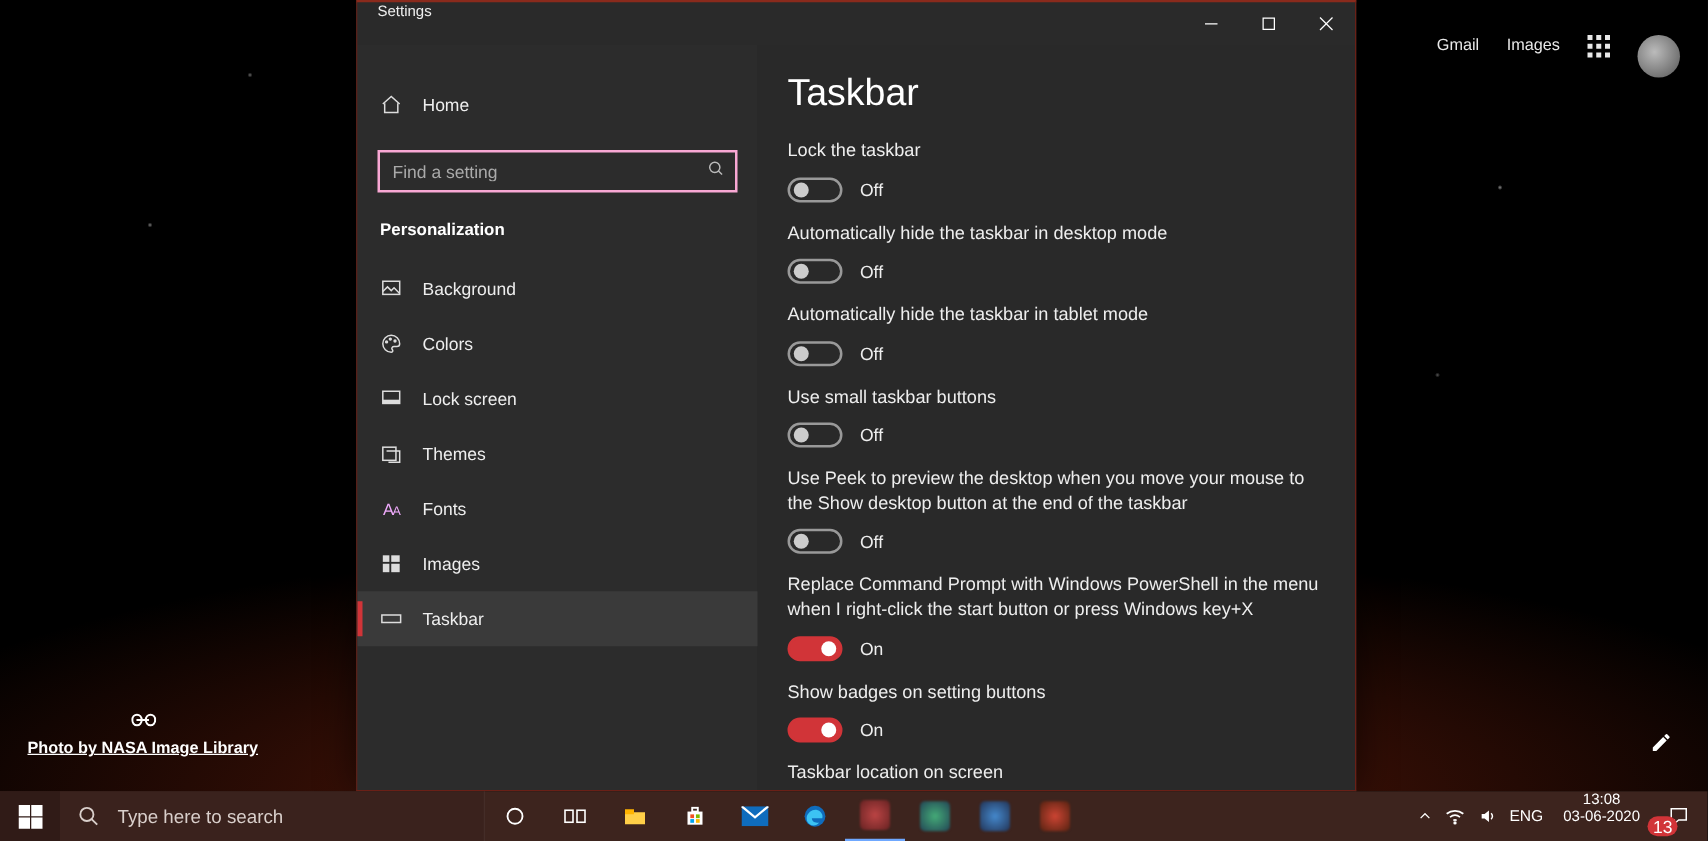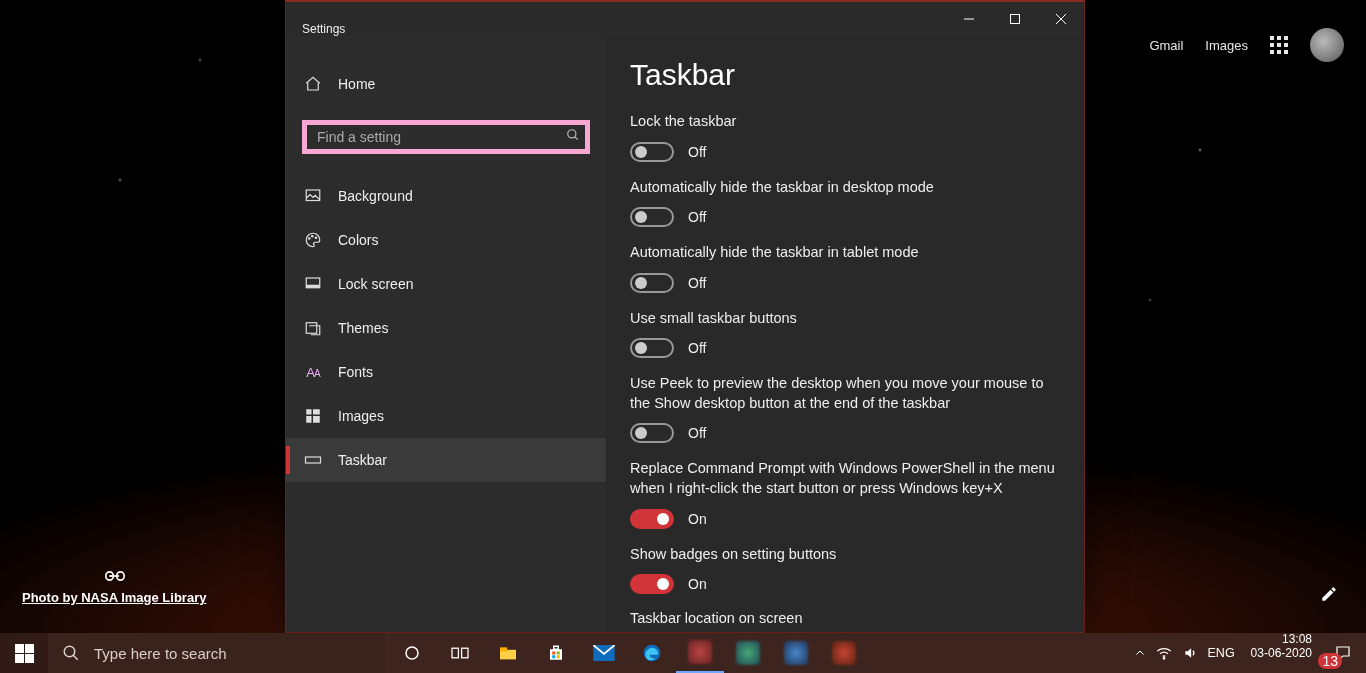--- a/index.html
+++ b/index.html
@@ -21,21 +21,21 @@
     position: absolute; left: 22px; bottom: 28px;
     display: flex; align-items: center; gap: 10px;
     font-size: 13px;
     flex-direction: column;
   }
   .attribution a { color: #fff; text-decoration: underline; font-weight: 600; }
   .attribution .link-ico { width: 18px; height: 10px; display:inline-block; }
 
   .browser-top {
     position: absolute; top: 28px; right: 22px;
-    display: flex; align-items: center; gap: 22px;
+    display: flex; align-items: flex-start; gap: 22px;
     font-size: 13px; color: #e8e8e8;
   }
   .apps-grid { display:grid; grid-template-columns:repeat(3,4px); grid-template-rows:repeat(3,4px); gap:3px; }
   .apps-grid span { width:4px; height:4px; background:#e8e8e8; }
   .avatar { width:34px; height:34px; border-radius:50%; background:radial-gradient(circle at 40% 40%, #bbb, #555);} 
   .edit-fab {
     position:absolute; right:26px; bottom:28px;
     width:22px; height:22px; display:flex; align-items:center; justify-content:center;
   }
 
@@ -43,39 +43,39 @@
   .settings {
     position: absolute; left: 285px; top: 0;
     width: 800px; height: 633px;
     background: #2a2a2a;
     border: 1px solid #6a2017;
     border-top: 2px solid #8a2a1c;
     display: flex; flex-direction: column;
     box-shadow: 0 0 30px rgba(0,0,0,.6);
   }
   .titlebar {
-    height: 34px; display:flex; align-items:flex-end; justify-content:space-between;
+    height: 34px; display:flex; align-items:flex-start; justify-content:space-between;
     padding-left: 16px; background: #2a2a2a;
   }
   .titlebar .ttl { font-size: 12px; color:#eee; }
   .win-controls { display:flex; height:100%; }
   .win-controls div { width:46px; display:flex; align-items:center; justify-content:center; color:#fff; font-size:12px;}
 
   .body { flex:1; display:flex; min-height:0; }
 
   
   .sidebar { width: 320px; background:#2c2c2c; padding-top: 26px; }
   .side-row { display:flex; align-items:center; gap:16px; height:44px; padding:0 18px; font-size:14px; color:#eee; position:relative;}
   .side-row.selected { background:#3a3a3a; }
   .side-row.selected::before { content:""; position:absolute; left:0; top:8px; bottom:8px; width:4px; background:#d13438; }
   .side-ico { width:18px; height:18px; display:flex; align-items:center; justify-content:center; color:#f0abfc; }
 
   .search-wrap { padding: 14px 16px 8px; }
   .search {
-    width:100%; height:34px; background:transparent; border:5px solid #f9a8d4;
+    width:100%; height:34px; background:transparent; border:2px solid #f9a8d4;
     color:#ccc; font-size:14px; padding:0 34px 0 10px;
   }
   .search::placeholder { color:#aaa; }
   .search-wrap { position:relative; }
   .search-ico { position:absolute; right:26px; top:22px; color:#bbb; font-size:13px;}
 
   .cat-label { font-size:13.5px; font-weight:600; color:#fff; padding:14px 18px 6px;}
 
   .spacer-sm { height:12px; }
 
@@ -107,21 +107,21 @@
   .start-logo { display:grid; grid-template-columns:9px 9px; grid-template-rows:9px 9px; gap:1px; }
   .start-logo span { background:#fff; }
   .searchbar {
     width:340px; background:#3a221d; display:flex; align-items:center; gap:14px; padding:0 14px;
     color:#d9cfcb; font-size:15px; border-right:1px solid rgba(255,255,255,.05);
   }
   .tb-icons { display:flex; align-items:center; }
   .tb-btn { width:48px; height:40px; display:flex; align-items:center; justify-content:center; }
   .tb-sep { flex:1; }
   .tray { display:flex; align-items:center; gap:10px; padding:0 8px; font-size:12.5px; }
-  .clock { text-align:right; line-height:1.15; font-size:12px; padding:0 8px;}
+  .clock { text-align:center; line-height:1.15; font-size:12px; padding:0 8px;}
   .notif { width:46px; display:flex; align-items:center; justify-content:center; position:relative;}
   .notif-badge { position:absolute; right:24px; bottom:4px; background:#d13438; color:#fff; border-radius:8px; font-size:14px; padding:0 4px;}
 
   .taskbar-active{ border-bottom:2px solid #6fa8ff; }
 
   svg { display:block; }
 </style>
 </head>
 <body>
 
@@ -201,20 +201,21 @@
         <div class="search-wrap">
           <input class="search" placeholder="Find a setting" style="">
           <span class="search-ico">
             <svg width="14" height="14" viewBox="0 0 24 24" stroke="#bbb" fill="none" stroke-width="2">
                 <circle cx="10" cy="10" r="7"></circle>
                 <line x1="20" y1="20" x2="15" y2="15"></line>
               </svg>
           </span>
         </div>
 
+        <div class="cat-label">Personalization</div>
         <div class="spacer-sm"></div>
 
         <div class="side-row">
           <span class="side-ico">
               <svg width="18" height="18" viewBox="0 0 24 24" stroke="#ddd" fill="none" stroke-width="1.6">
                 <rect x="3" y="4" width="18" height="14"></rect>
                 <path d="M3 15l5-5 4 4 3-3 6 6"></path>
               </svg>
             </span>
           <span>Background</span>

